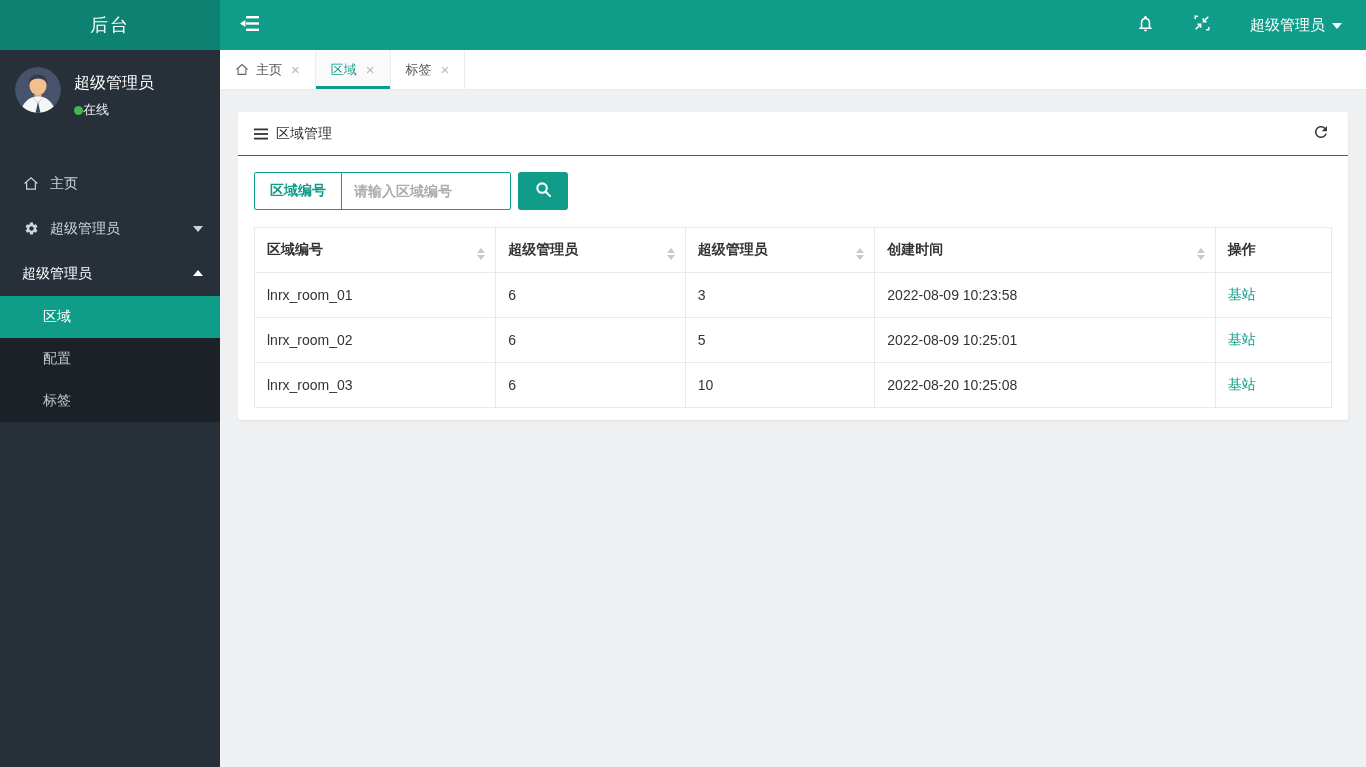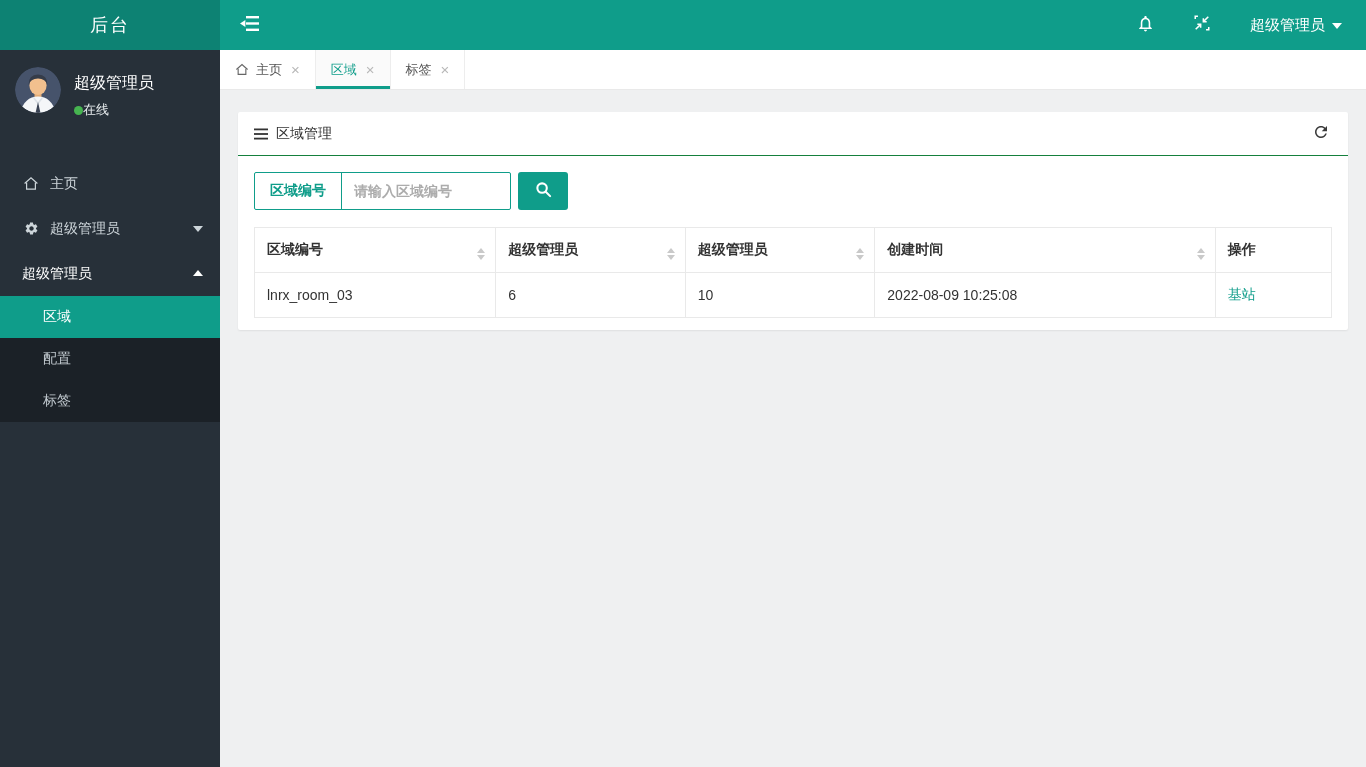--- a/index.html
+++ b/index.html
@@ -283,24 +283,38 @@
                       <i class="sc-down"></i>
                     </span>
                 </th>
                 <th>
                   <span>操作</span>
                 </th>
               </tr>
             </thead>
             <tbody>
               <tr>
+                <td>lnrx_room_01</td>
+                <td>6</td>
+                <td>3</td>
+                <td>2022-08-09 10:23:58</td>
+                <td><a class="op-link">基站</a></td>
+              </tr>
+              <tr>
+                <td>lnrx_room_02</td>
+                <td>6</td>
+                <td>5</td>
+                <td>2022-08-09 10:25:01</td>
+                <td><a class="op-link">基站</a></td>
+              </tr>
+              <tr>
                 <td>lnrx_room_03</td>
                 <td>6</td>
                 <td>10</td>
-                <td>2022-08-09 10:25:08</td>
+                <td>2022-08-20 10:25:08</td>
                 <td><a class="op-link">基站</a></td>
               </tr>
             </tbody>
           </table>
         </div>
       </section>
     </div>
   </div>
 </div>
 

